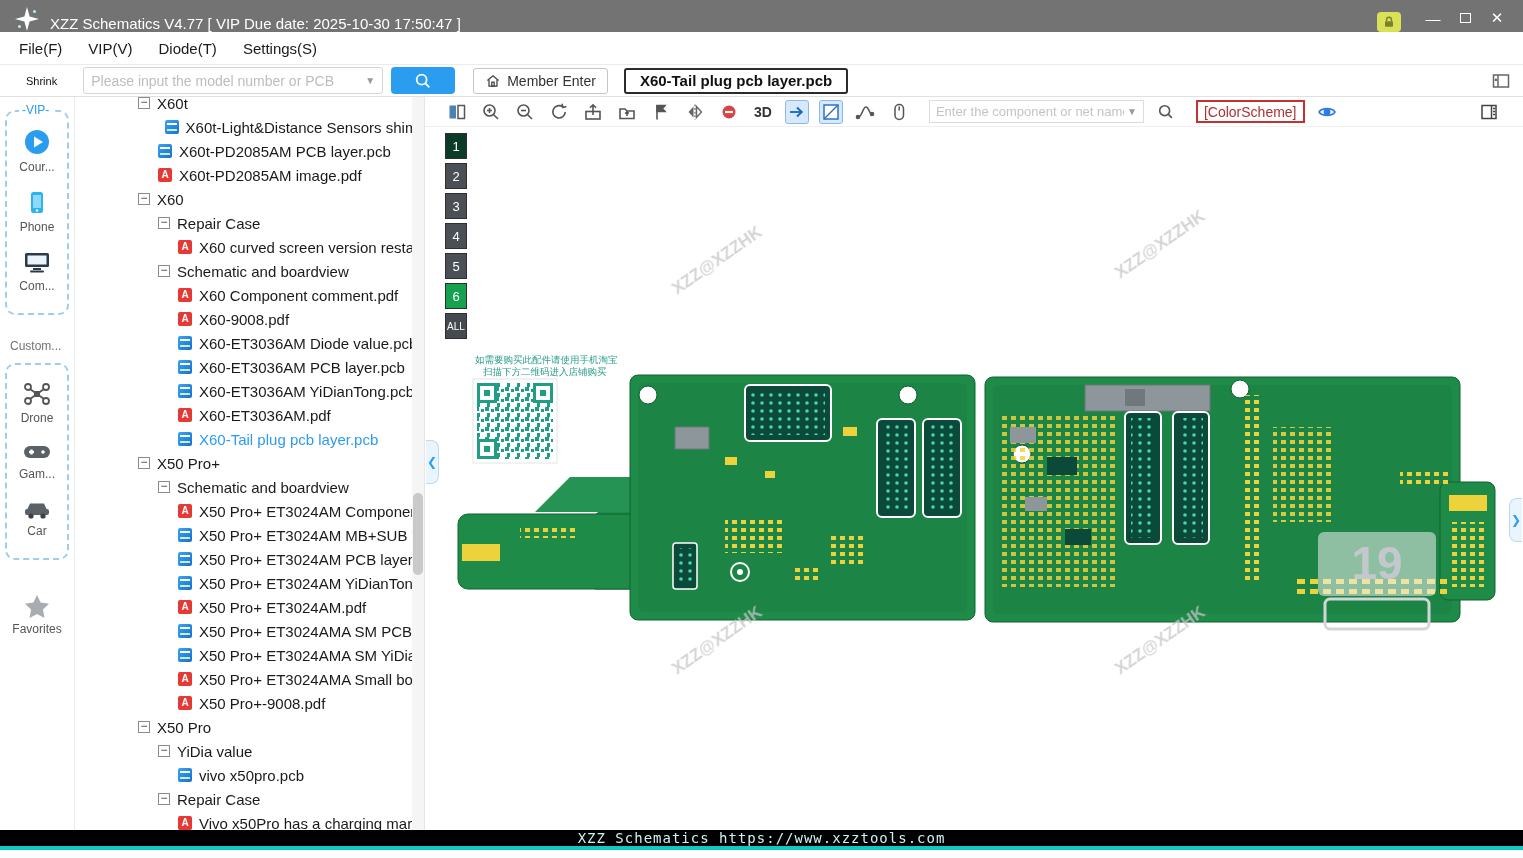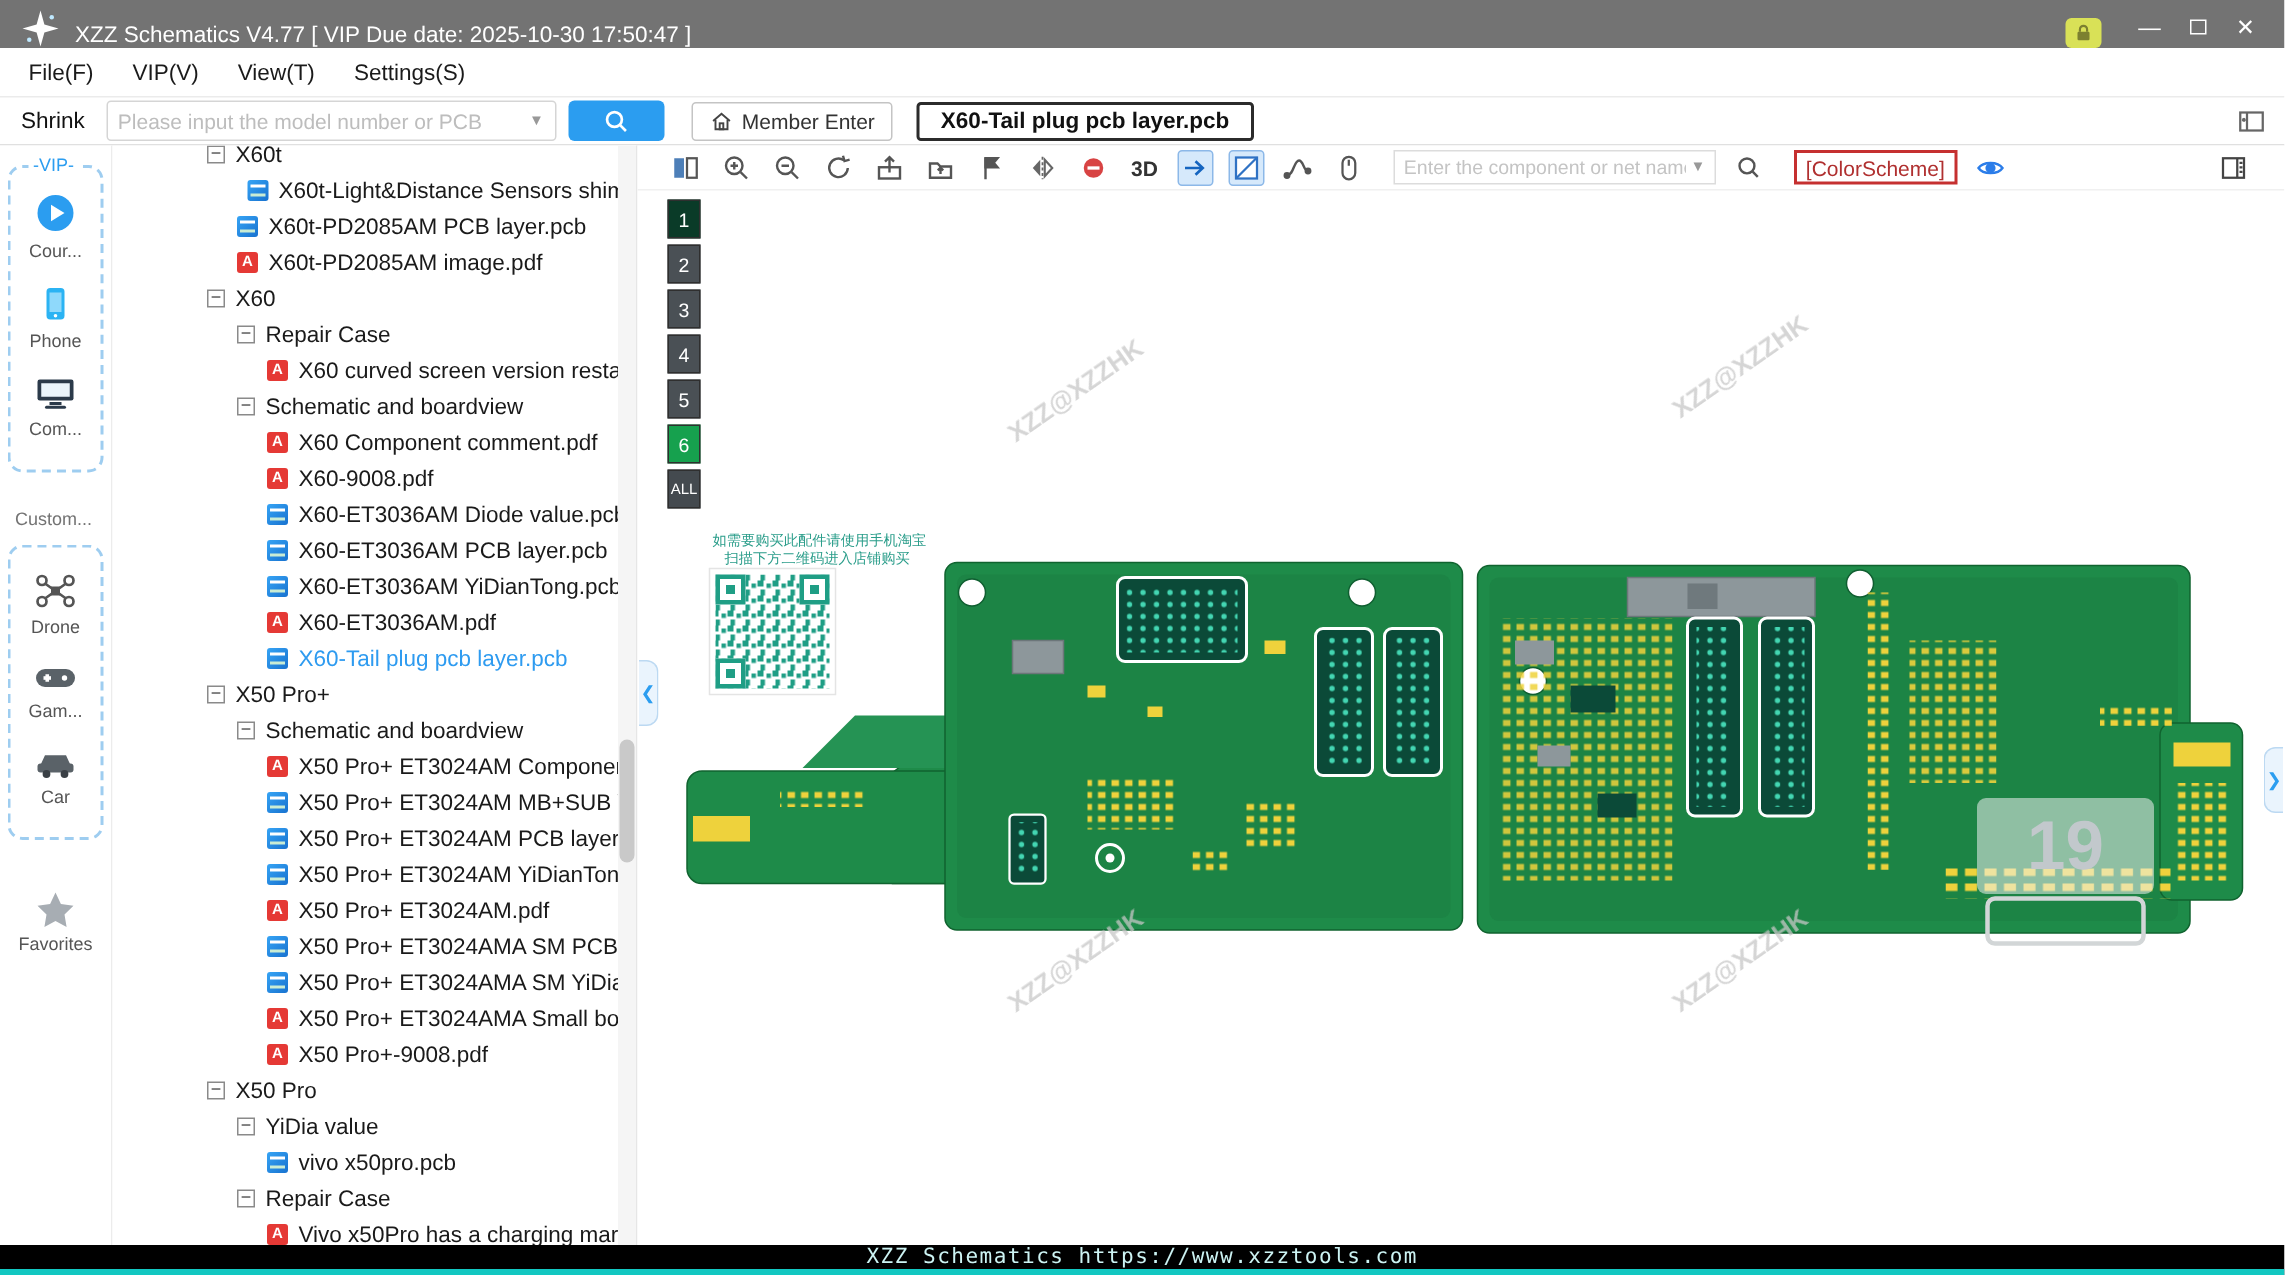--- a/index.html
+++ b/index.html
@@ -11,21 +11,21 @@
 .titlebar .title{font-size:15px;white-space:nowrap}
 .spacer{flex:1}
 .badge{width:24px;height:20px;background:#d9e157;border-radius:4px;display:flex;align-items:center;justify-content:center;margin-right:16px}
 .tb-btn{width:32px;height:28px;display:flex;align-items:center;justify-content:center;color:#fff;font-size:15px}
 .max-box{width:11px;height:10px;border:1.5px solid #fff}
 
 .menubar{height:32px;display:flex;align-items:center;background:#fff;font-size:15px;color:#1a1a1a;padding-left:6px}
 .menubar .mitem{padding:0 13px;height:100%;display:flex;align-items:center}
 
 .topbar{height:33px;display:flex;align-items:center;border-top:1px solid #ebebeb;border-bottom:1px solid #e0e0e0;padding:0 8px;gap:8px}
-.shrink{font-size:15px;color:#111;margin:0 6px}
+.shrink{font-size:11px;color:#111;margin:0 18px}
 .model-search{width:300px;height:27px;border:1px solid #d5d5d5;border-radius:3px;display:flex;align-items:center;padding:0 7px;gap:4px;background:#fff}
 .model-search input{border:0;outline:0;flex:1;font-size:14px;font-family:inherit;color:#333;min-width:0}
 .model-search input::placeholder{color:#bdbdbd}
 .caret{color:#999;font-size:10px}
 .search-btn{width:64px;height:27px;background:#2b9df0;border-radius:4px;display:flex;align-items:center;justify-content:center}
 .member-btn{height:26px;border:1px solid #c4c4c4;border-radius:3px;display:flex;align-items:center;gap:6px;padding:0 11px;font-size:14px;color:#333;margin-left:10px;background:#fff}
 .tab{height:26px;border:2px solid #2b2b2b;border-radius:3px;display:flex;align-items:center;padding:0 14px;font-size:15px;font-weight:bold;color:#111;margin-left:8px;background:#fff;white-space:nowrap}
 .panel-close{margin-left:auto;margin-right:2px}
 
 .main{display:flex;height:733px}
@@ -95,21 +95,21 @@
   <span class="tb-btn">—</span>
   <span class="tb-btn">
       <span class="max-box"></span>
     </span>
   <span class="tb-btn">✕</span>
 </div>
 
 <div class="menubar">
     <div class="mitem">File(F)</div>
     <div class="mitem">VIP(V)</div>
-    <div class="mitem">View(T)</div>
+    <div class="mitem">Diode(T)</div>
     <div class="mitem">Settings(S)</div>
   </div>
 
 <div class="topbar">
   <div class="shrink">Shrink</div>
   <div class="model-search">
     <input placeholder="Please input the model number or PCB" style="">
     <span class="caret">▼</span>
   </div>
   <div class="search-btn">

